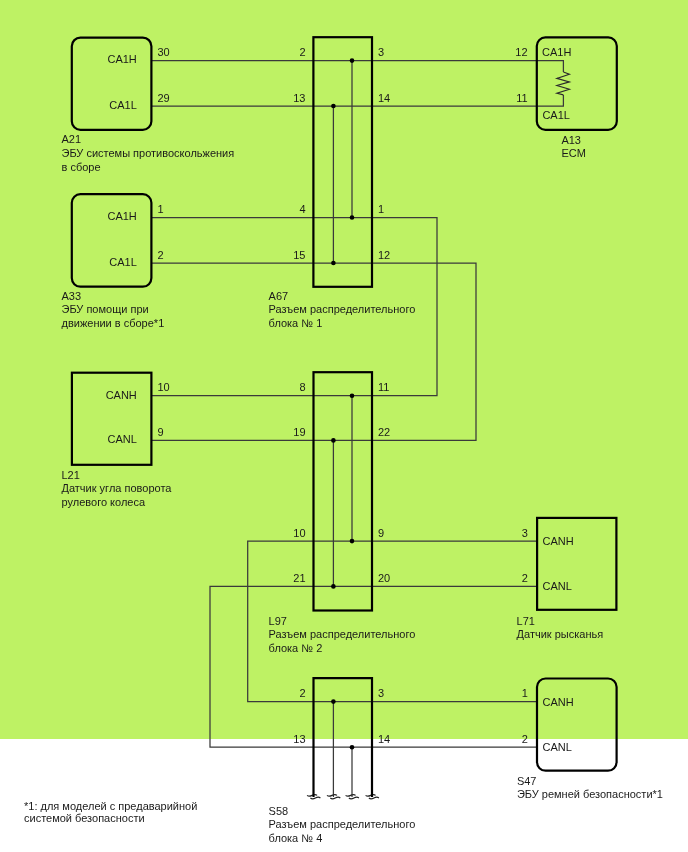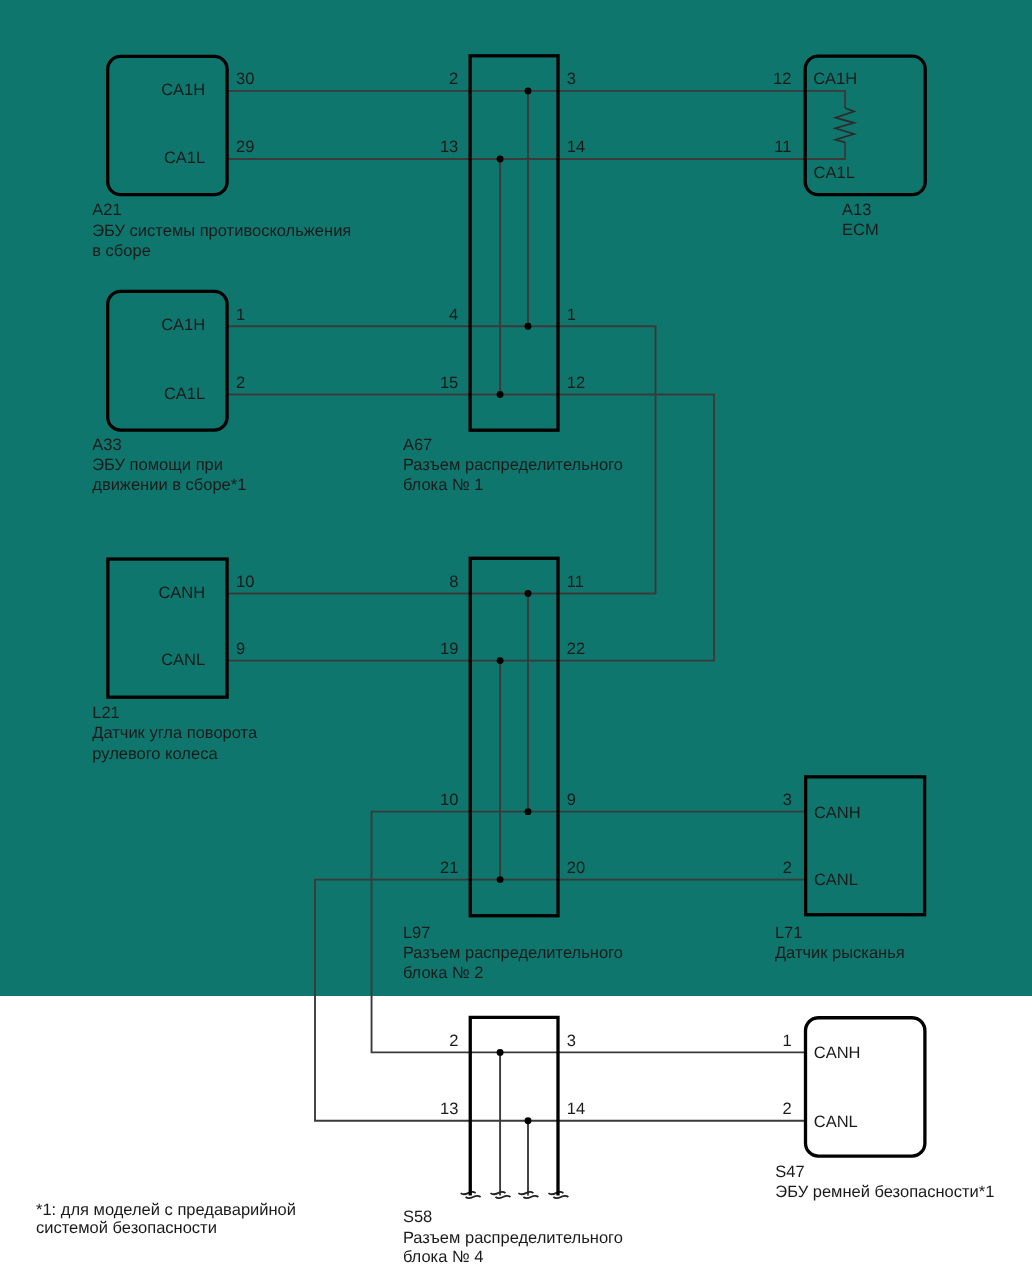--- a/index.html
+++ b/index.html
@@ -1,17 +1,17 @@
 <!DOCTYPE html>
 <html><head>
 <meta charset="utf-8">
 <style>
   html,body{margin:0;padding:0;background:#ffffff;}
   body{width:688px;height:852px;overflow:hidden;font-family:"Liberation Sans",sans-serif;color:#000;}
-  #root{position:relative;width:688px;height:664px;background:#0f766e;text-align:right;}
+  #root{position:relative;width:688px;height:739px;background:#bef264;text-align:right;}
   #diagram{position:absolute;left:0;top:0;display:block;shape-rendering:geometricPrecision;}
   .bx{fill:none;stroke:#000000;stroke-width:2.2;}
   .wire{fill:none;stroke:#3a3a3a;stroke-width:1.25;}
   .res{fill:none;stroke:#2b2b2b;stroke-width:1.15;stroke-linejoin:miter;}
   .wave{fill:none;stroke:#222222;stroke-width:1.2;}
   .dot{fill:#000000;}
   #texts text{font-family:"Liberation Sans",sans-serif;font-size:11.0px;fill:#1a1a1a;}
 
 </style>
 </head>

